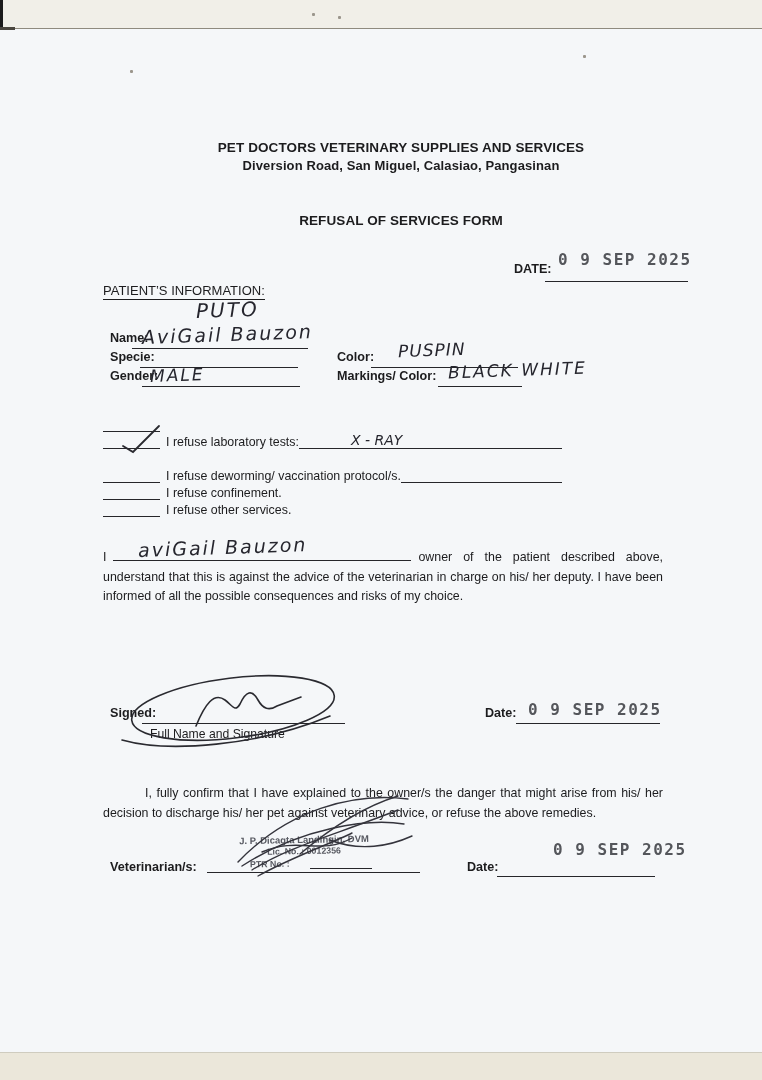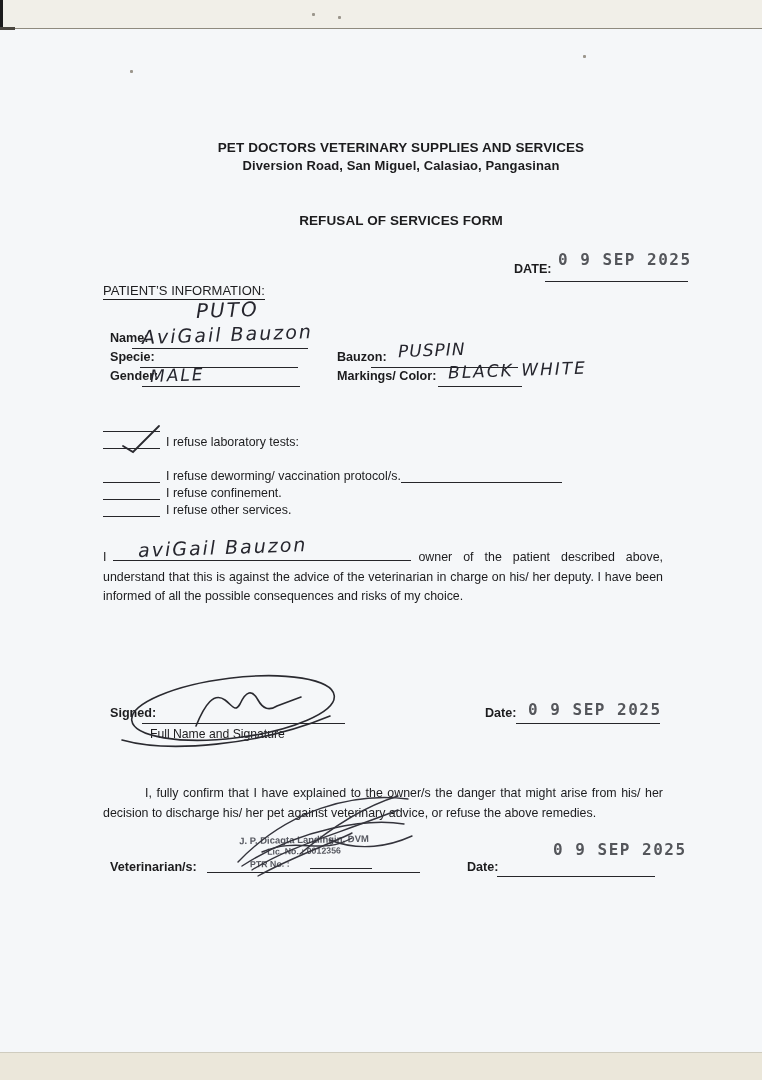--- a/index.html
+++ b/index.html
@@ -70,38 +70,41 @@
 
   <div class="hand" style="left:196px;top:298px;font-size:20px;letter-spacing:2px">PUTO</div>
 
   <div class="lbl" style="left:103px;top:331px">Name:</div>
   <div class="line" style="left:132px;top:348px;width:176px"></div>
   <div class="hand" style="left:142px;top:323px;font-size:19px;letter-spacing:2px">AviGail Bauzon</div>
 
   <div class="lbl" style="left:103px;top:350px">Specie:</div>
   <div class="line" style="left:140px;top:367px;width:158px"></div>
 
-  <div class="lbl" style="left:330px;top:350px">Bauzon:</div>
+  <div class="lbl" style="left:330px;top:350px">Color:</div>
   <div class="line" style="left:371px;top:367px;width:147px"></div>
   <div class="hand" style="left:398px;top:340px;font-size:17px;letter-spacing:1px">PUSPIN</div>
 
   <div class="lbl" style="left:103px;top:369px">Gender:</div>
   <div class="line" style="left:142px;top:386px;width:158px"></div>
   <div class="hand" style="left:150px;top:365px;font-size:17px;letter-spacing:2px">MALE</div>
 
   <div class="lbl" style="left:330px;top:369px">Markings/ Color:</div>
   <div class="line" style="left:438px;top:386px;width:84px"></div>
   <div class="hand" style="left:448px;top:360px;font-size:17px;letter-spacing:2px">BLACK WHITE</div>
 
   <div class="refrow" style="top:418px">
     <span class="blank"></span>
   </div>
   <div class="refrow" style="top:435px">
     <span class="blank"></span>
     <span class="optlabel">I refuse laboratory tests:</span>
+    <span class="fill">
+        <span class="fillhand">X - RAY</span>
+      </span>
   </div>
   <div class="refrow" style="top:469px">
     <span class="blank"></span>
     <span class="optlabel">I refuse deworming/ vaccination protocol/s.</span>
     <span class="fill"></span>
   </div>
   <div class="refrow" style="top:486px">
     <span class="blank"></span>
     <span class="optlabel">I refuse confinement.</span>
   </div>

